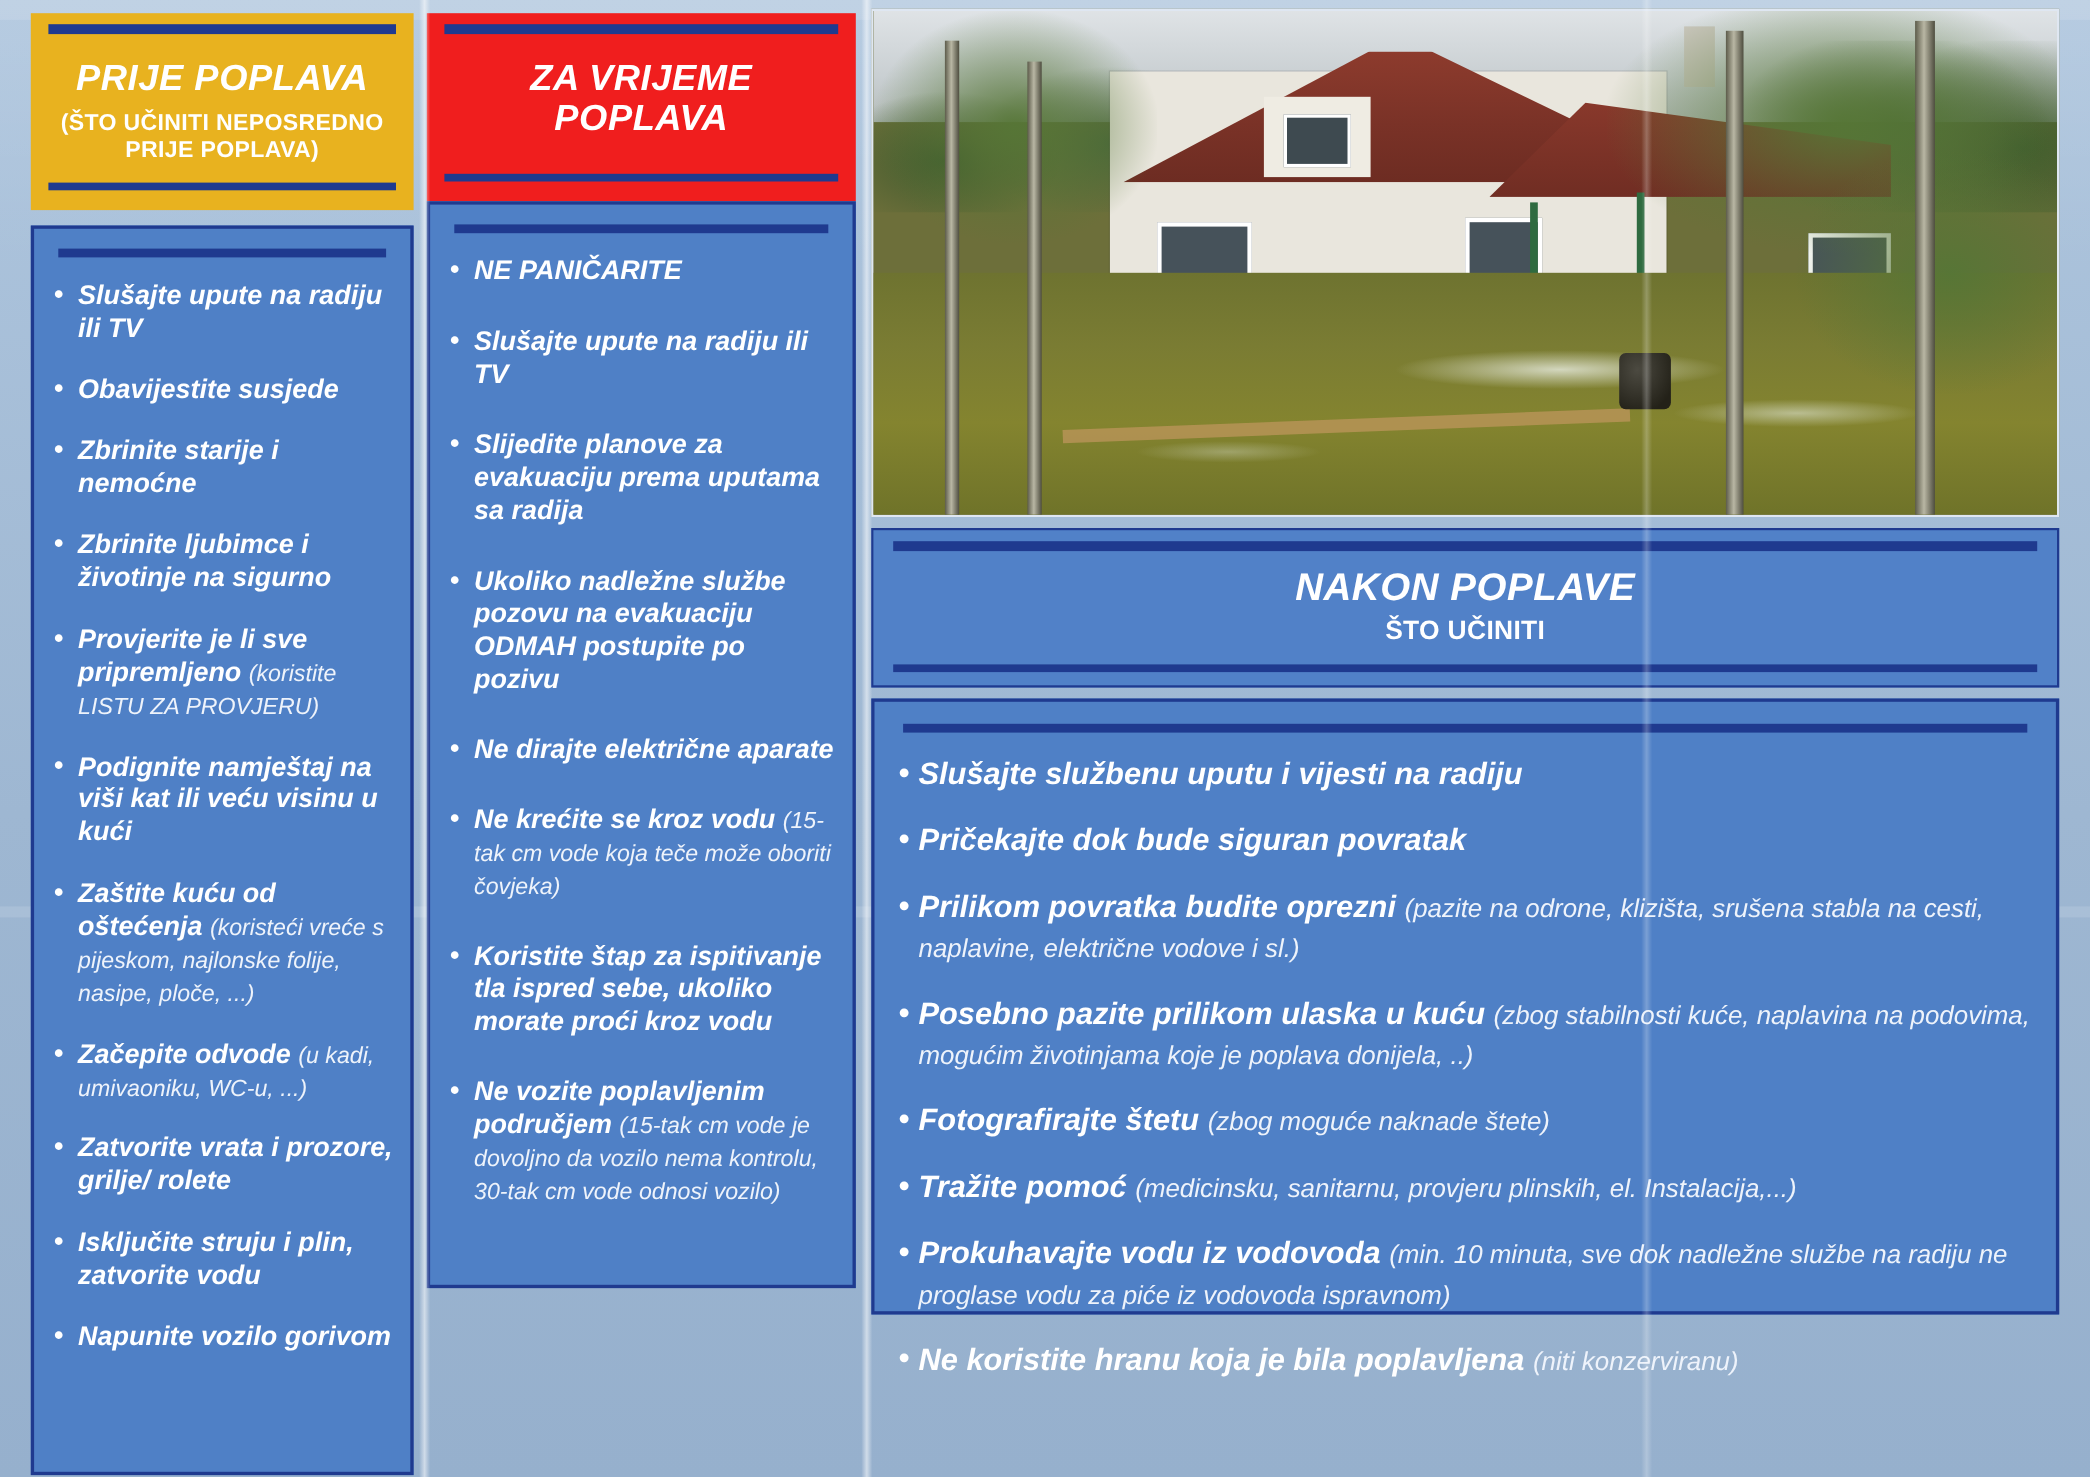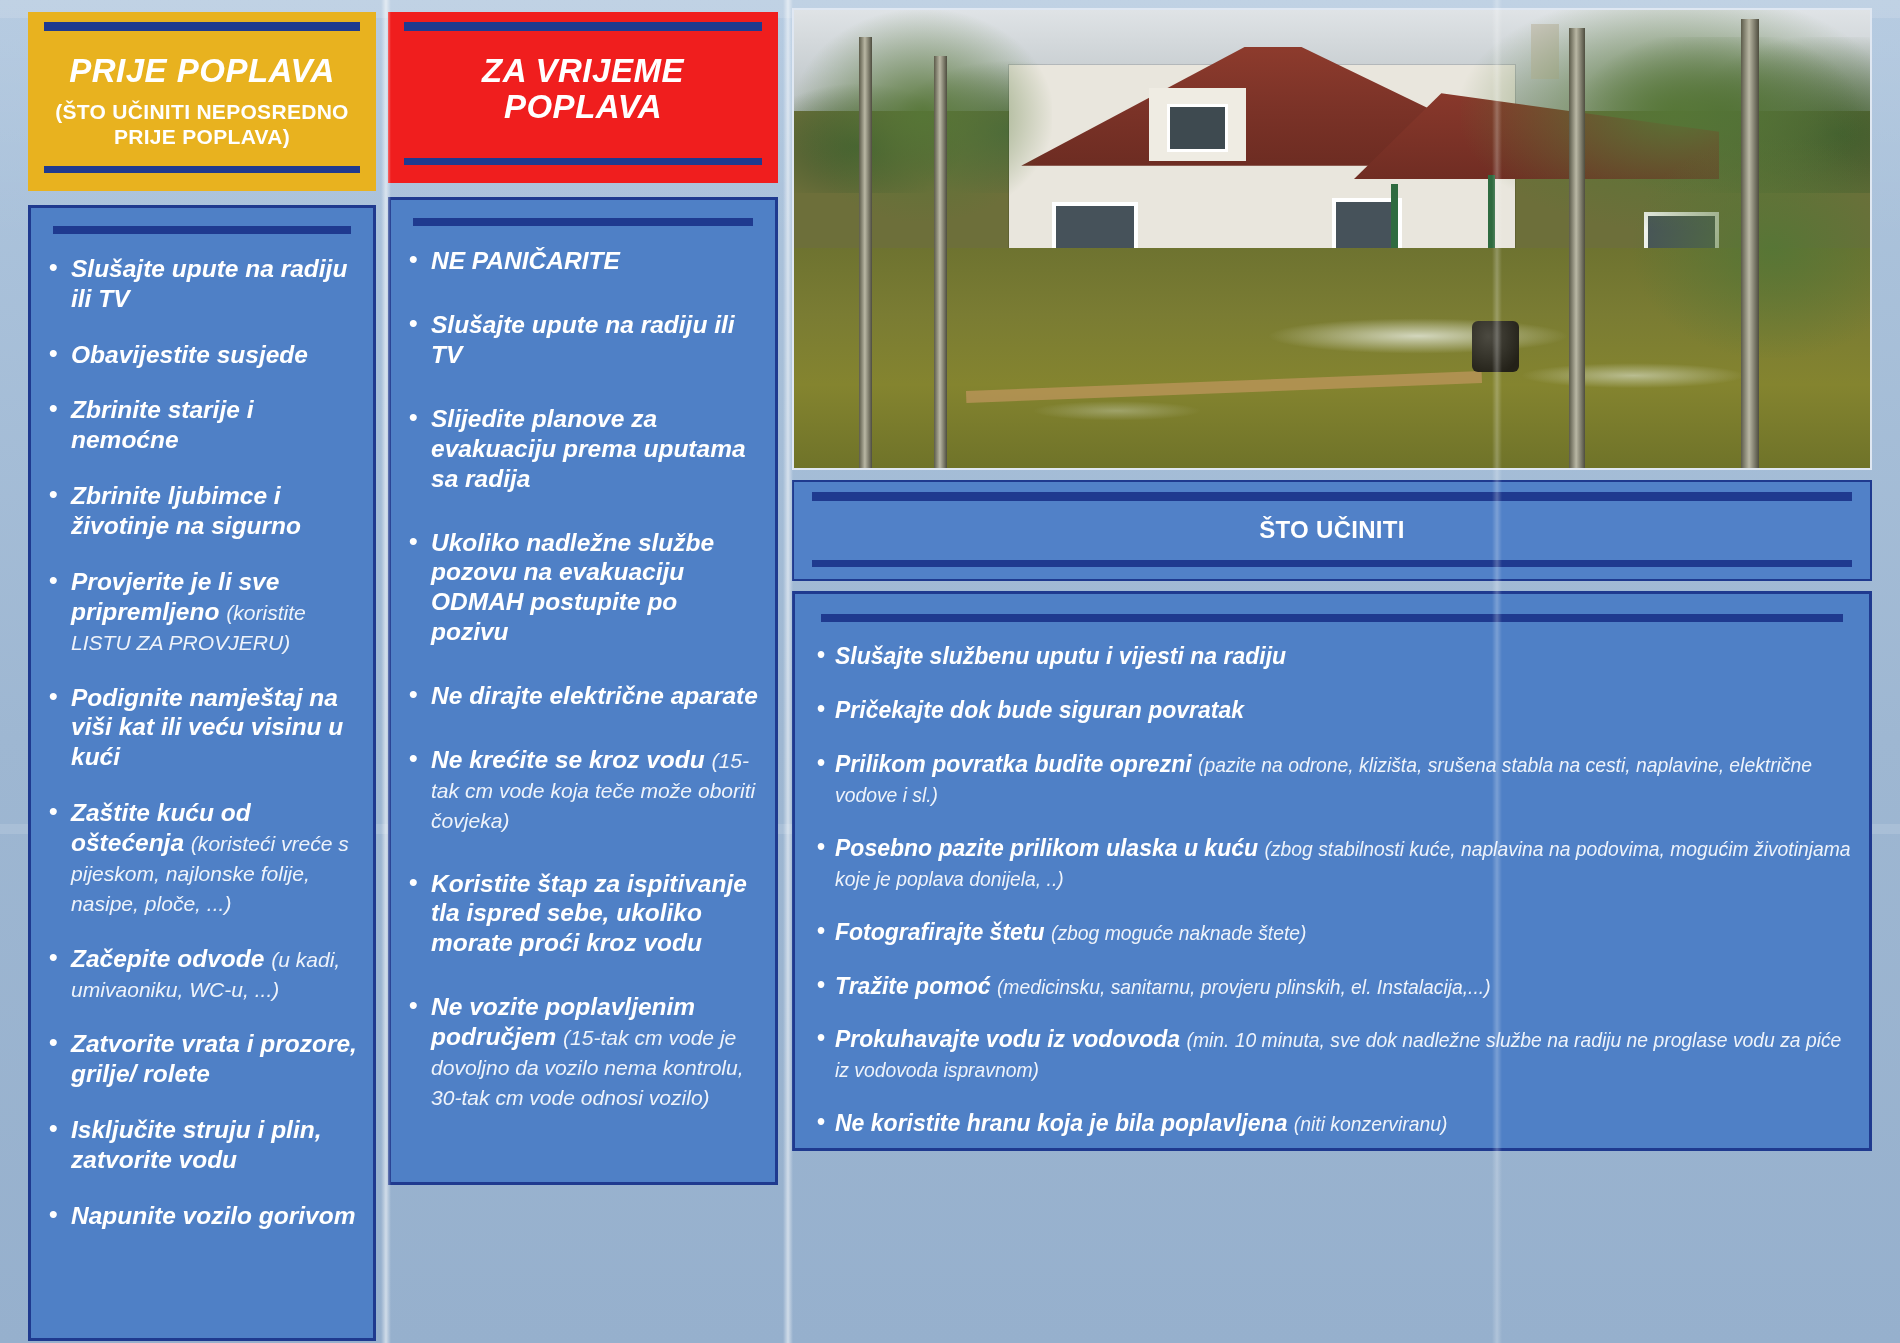--- a/index.html
+++ b/index.html
@@ -86,21 +86,21 @@
   #col3 .hdr h2 { font-size: 24px; margin-top: 6px; }
 
   
   .body-panel {
     box-sizing: border-box;
     background: #4f80c6;
     border: 3px solid #1f3a8f;
     padding: 14px 14px 18px 14px;
   }
   #col1 .body-panel { margin-top: 14px; height: 1136px; }
-  #col2 .body-panel { margin-top: 14px; height: 988px; }
+  #col2 .body-panel { height: 988px; }
 
   .panel-rule {
     height: 8px;
     background: #1f3a8f;
     margin: 4px 8px 20px 8px;
   }
 
   ul.bullets {
     list-style: none;
     margin: 0;
@@ -242,21 +242,21 @@
     margin-top: 10px;
     border: 2px solid #1f3a8f;
     padding: 10px 18px 12px 18px;
   }
   #col3 .body-panel {
     margin-top: 10px;
     height: 560px;
     padding: 16px 18px 10px 18px;
   }
   #col3 ul.bullets li {
-    font-size: 23px;
+    font-size: 28px;
     margin-bottom: 24px;
     padding-left: 22px;
     line-height: 1.3;
   }
   #col3 ul.bullets li .note { font-size: 0.84em; }
 </style>
 </head>
 <body>
 
 <div id="page">
@@ -335,20 +335,21 @@
       <div class="foliage f2"></div>
       <div class="foliage f3"></div>
       <div class="trunk t1"></div>
       <div class="trunk t2"></div>
       <div class="trunk t3"></div>
       <div class="trunk t4"></div>
     </div>
 
     <div class="hdr hdr-blue">
       <div class="rule top" style="margin-bottom:14px;"></div>
+      <h1>NAKON POPLAVE</h1>
       <h2>ŠTO UČINITI</h2>
       <div class="rule bot thin"></div>
     </div>
 
     <div class="body-panel">
       <div class="panel-rule"></div>
       <ul class="bullets" id="list-after">
           <li><span class="lead">Slušajte službenu uputu i vijesti na radiju</span></li>
           <li><span class="lead">Pričekajte dok bude siguran povratak</span></li>
           <li><span class="lead">Prilikom povratka budite oprezni</span> <span class="note">(pazite na odrone, klizišta, srušena stabla na cesti, naplavine, električne vodove i sl.)</span></li>

